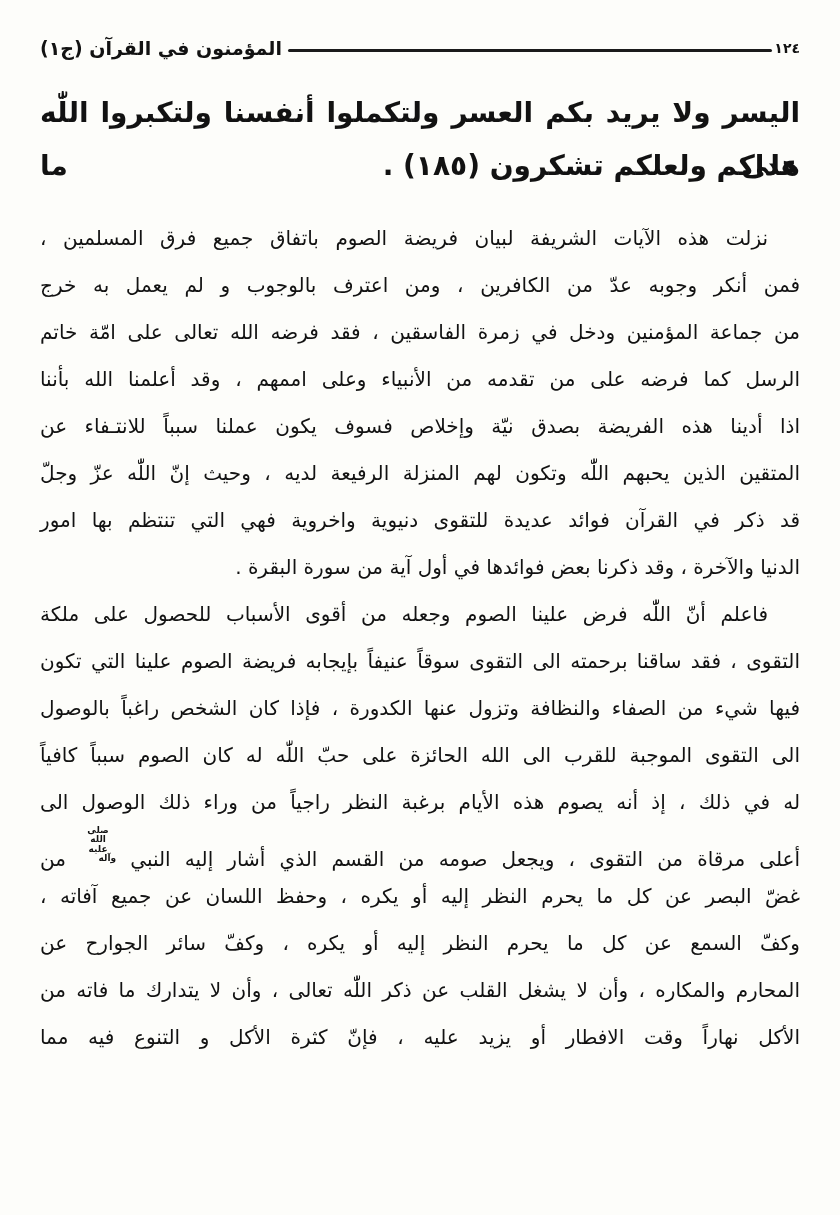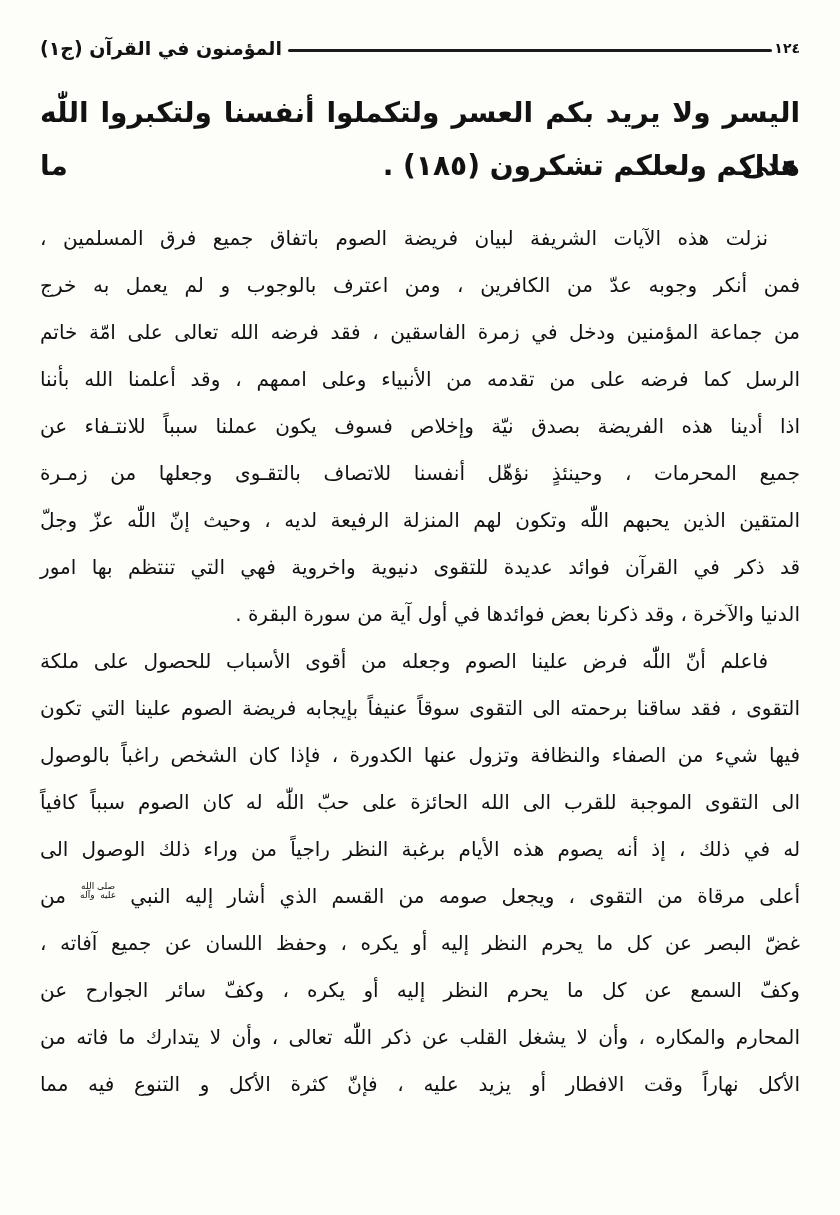--- a/index.html
+++ b/index.html
@@ -69,21 +69,21 @@
     text-align: justify;
     text-align-last: justify;
     overflow: visible;
   }
   .line.first { padding-right: 32px; }
   .line.end { text-align-last: right; }
   .honorific {
     display: inline-block;
     width: 36px;
     font-size: 9px;
-    font-weight: normal;
+    font-weight: bold;
     line-height: 1.05;
     text-align: center;
     vertical-align: 5px;
     white-space: normal;
   }
 </style>
 </head>
 <body>
 
 <div class="page">
@@ -99,21 +99,20 @@
     <div class="vline vlast">هداكم ولعلكم تشكرون (١٨٥) .</div>
   </div>
 
   <div class="bodytext">
 
     <div class="line first">نزلت هذه الآيات الشريفة لبيان فريضة الصوم باتفاق جميع فرق المسلمين ،</div>
     <div class="line">فمن أنكر وجوبه عدّ من الكافرين ، ومن اعترف بالوجوب و لم يعمل به خرج</div>
     <div class="line">من جماعة المؤمنين ودخل في زمرة الفاسقين ، فقد فرضه الله تعالى على امّة خاتم</div>
     <div class="line">الرسل كما فرضه على من تقدمه من الأنبياء وعلى اممهم ، وقد أعلمنا الله بأننا</div>
     <div class="line">اذا أدينا هذه الفريضة بصدق نيّة وإخلاص فسوف يكون عملنا سبباً للانتـفاء عن</div>
-    <div class="line">جميع المحرمات ، وحينئذٍ نؤهّل أنفسنا للاتصاف بالتقـوى وجعلها من زمـرة</div>
     <div class="line">المتقين الذين يحبهم اللّٰه وتكون لهم المنزلة الرفيعة لديه ، وحيث إنّ اللّٰه عزّ وجلّ</div>
     <div class="line">قد ذكر في القرآن فوائد عديدة للتقوى دنيوية واخروية فهي التي تنتظم بها امور</div>
     <div class="line end">الدنيا والآخرة ، وقد ذكرنا بعض فوائدها في أول آية من سورة البقرة .</div>
 
     <div class="line first">فاعلم أنّ اللّٰه فرض علينا الصوم وجعله من أقوى الأسباب للحصول على ملكة</div>
     <div class="line">التقوى ، فقد ساقنا برحمته الى التقوى سوقاً عنيفاً بإيجابه فريضة الصوم علينا التي تكون</div>
     <div class="line">فيها شيء من الصفاء والنظافة وتزول عنها الكدورة ، فإذا كان الشخص راغباً بالوصول</div>
     <div class="line">الى التقوى الموجبة للقرب الى الله الحائزة على حبّ اللّٰه له كان الصوم سبباً كافياً</div>
     <div class="line">له في ذلك ، إذ أنه يصوم هذه الأيام برغبة النظر راجياً من وراء ذلك الوصول الى</div>
     <div class="line"><span>أعلى مرقاة من التقوى ، ويجعل صومه من القسم الذي أشار إليه النبي</span> <span class="honorific">صلى الله عليه وآله</span> <span>من</span></div>

